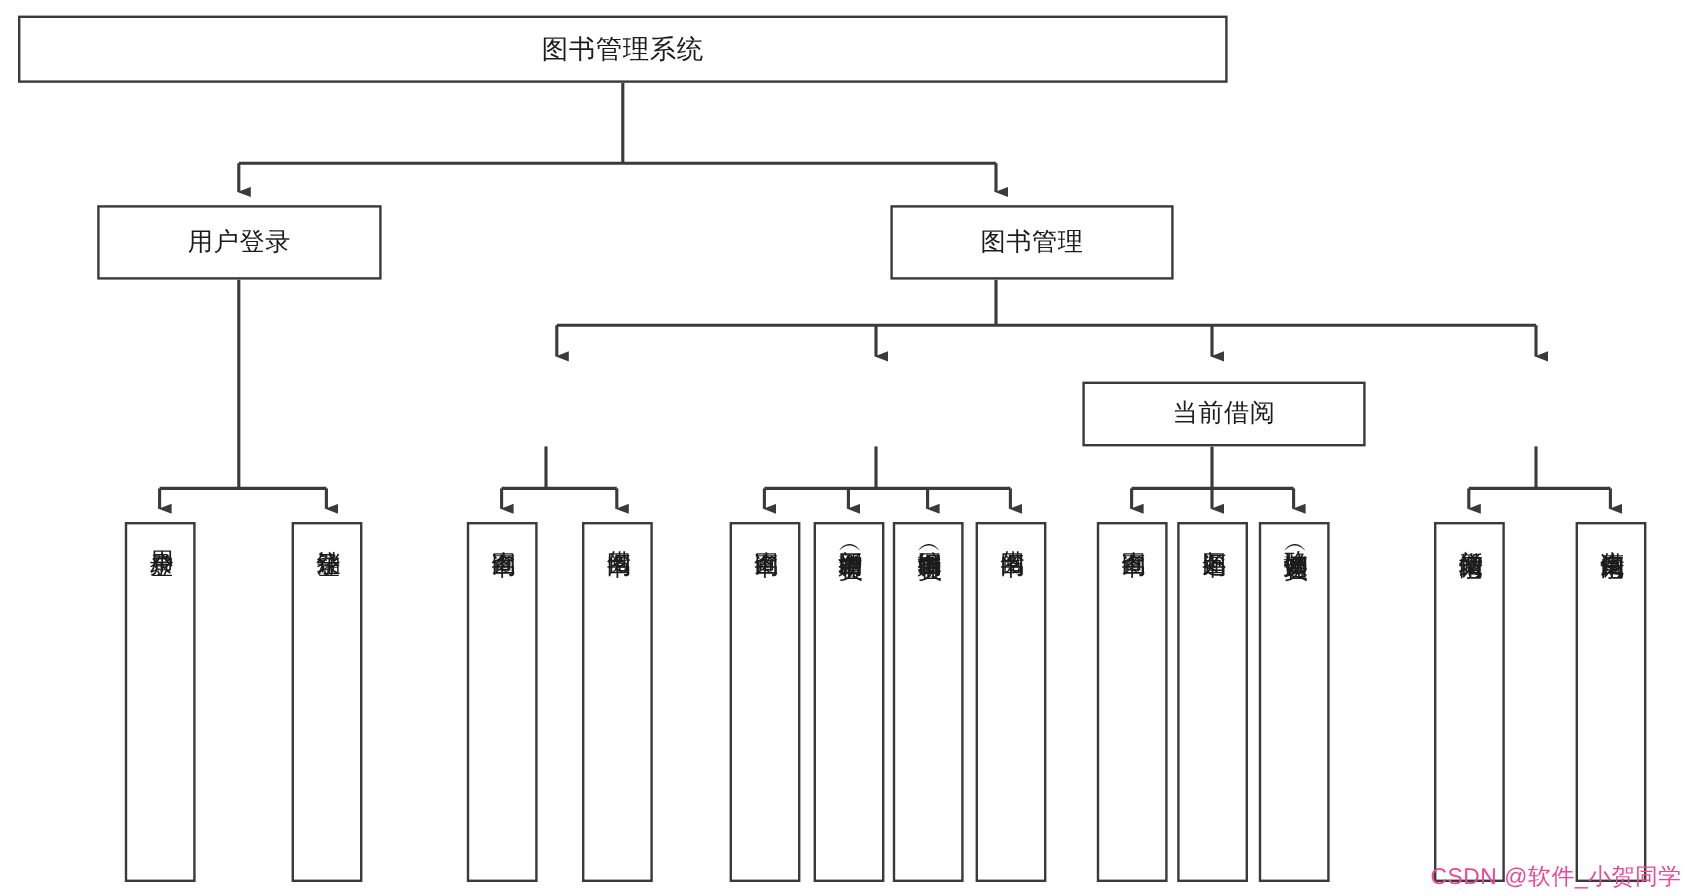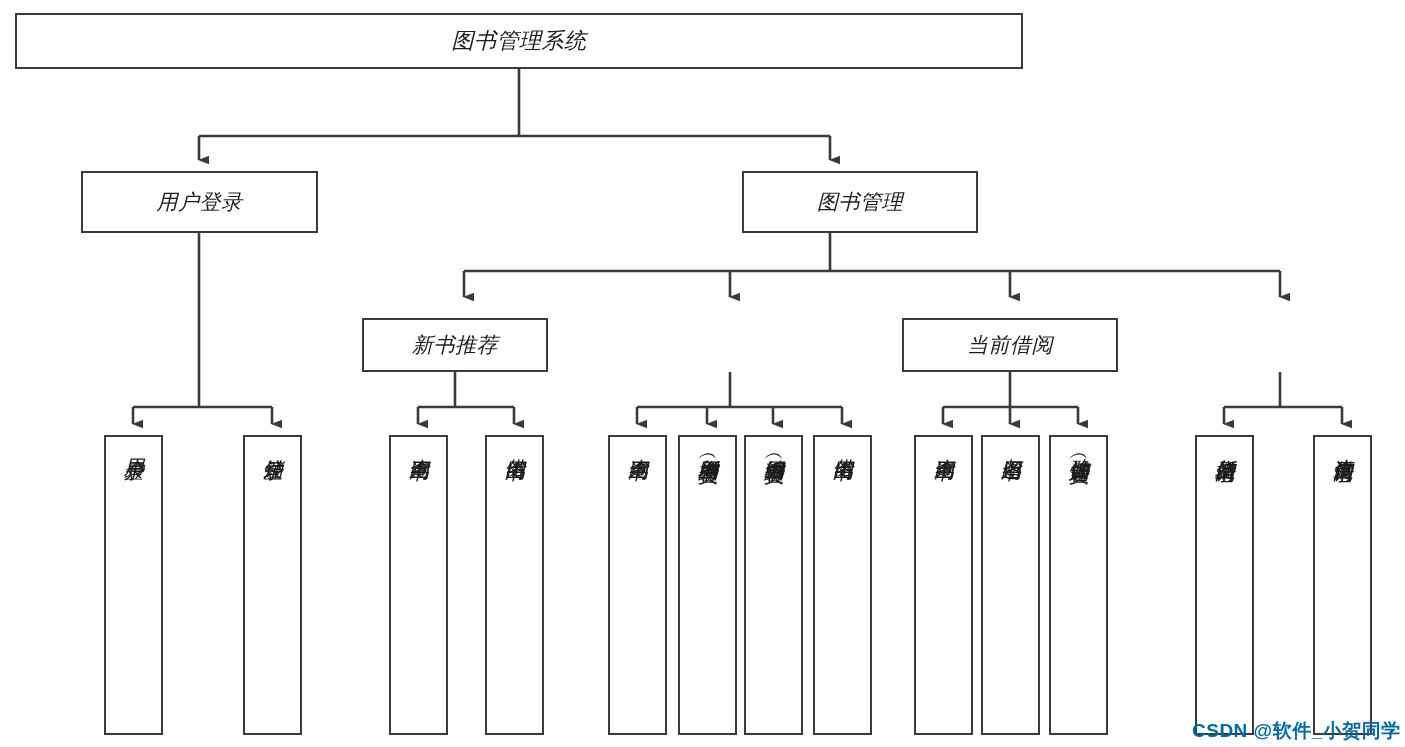--- a/index.html
+++ b/index.html
@@ -30,21 +30,20 @@
   .node {
     position: absolute;
     box-sizing: border-box;
     background: #ffffff;
     border: 2px solid #3a3a3a;
     display: flex;
     align-items: center;
     justify-content: center;
     text-align: center;
     z-index: 2;
-    font-style: italic;
   }
   .node-label {
     font-size: 21px;
     line-height: 1.15;
     letter-spacing: 0.5px;
     color: #1c1c1c;
     white-space: nowrap;
   }
   .node.root .node-label { font-size: 22px; }
   .node.tier2 .node-label { font-size: 21px; }
@@ -60,25 +59,24 @@
     line-height: 1.38;
     letter-spacing: 1px;
     white-space: nowrap;
     display: block;
   }
   .watermark {
     position: absolute;
     left: 1192px;
     top: 718px;
     font-size: 19px;
-    color: #0369a1;
+    color: #ec4899;
     white-space: nowrap;
     z-index: 5;
     letter-spacing: 0.5px;
-    font-weight: bold;
   }
 </style>
 </head>
 <body>
 
 <div id="canvas">
 
   <svg id="wires" viewBox="0 0 1405 747">
     <defs>
       <marker id="arrow" markerWidth="9" markerHeight="11" refX="4.2" refY="10" orient="auto" markerUnits="userSpaceOnUse">
@@ -133,24 +131,21 @@
     <span class="node-label">图书管理系统</span>
   </div>
 
   <div class="node tier2" style="left:81px; top:171px; width:237px; height:62px;">
     <span class="node-label">用户登录</span>
   </div>
   <div class="node tier2" style="left:742px; top:171px; width:236px; height:62px;">
     <span class="node-label">图书管理</span>
   </div>
 
-  <div class="node tier3" style="left:362px; top:318px; width:186px; height:54px;">
-    <span class="node-label">新书推荐</span>
-  </div>
-  <div class="node tier3" style="left:902px; top:318px; width:216px; height:54px;text-align:right;">
+  <div class="node tier3" style="left:902px; top:318px; width:236px; height:54px;text-align:right;">
     <span class="node-label">当前借阅</span>
   </div>
 
   <div class="node leaf" style="left:104px; top:435px; width:59px; height:300px;">
     <span class="node-label">用户登录</span>
   </div>
   <div class="node leaf" style="left:243px; top:435px; width:59px; height:300px;">
     <span class="node-label">注销登录</span>
   </div>
 

